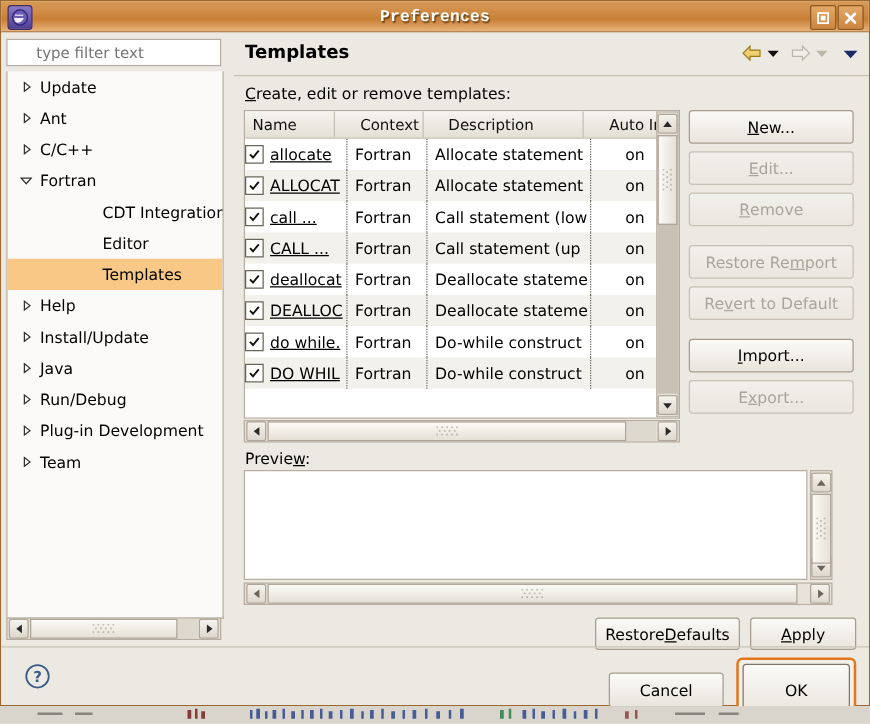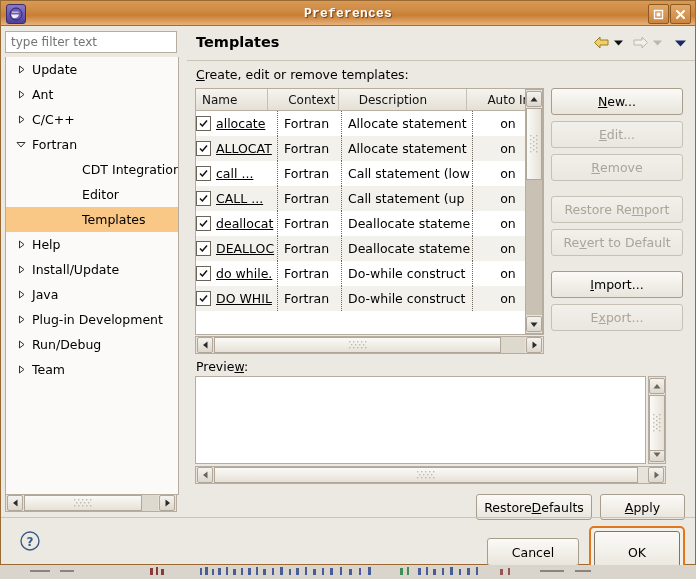--- a/index.html
+++ b/index.html
@@ -22,21 +22,21 @@
         background:linear-gradient(to bottom,#e2a96a,#cc8540);display:flex;align-items:center;justify-content:center;}
   #btn-max{right:26px;}
   #btn-close{right:4px;}
   .tbtn svg{display:block;}
 
   
   #content{position:absolute;left:0;top:25px;right:0;bottom:0;background:#ece9e2;}
 
   
   #leftpane{position:absolute;left:4px;top:5px;width:177px;height:483px;}
-  #filter-input{box-sizing:border-box;width:172px;height:22px;padding:2px 5px;
+  #filter-input{box-sizing:border-box;width:172px;height:22px;padding:2px 23px;
         border:1px solid #b6ada0;background:#fff;color:#aaa29a;font-size:12px;
         font-family:"DejaVu Sans","Liberation Sans",sans-serif;outline:none;}
   #tree{position:absolute;left:0;top:26px;width:172px;height:437px;background:#fbfaf8;
         border:1px solid #b6ada0;border-top:none;overflow:hidden;}
   .tnode{height:25px;display:flex;align-items:center;padding-left:4px;box-sizing:border-box;white-space:nowrap;}
   .tnode.sel{background:#f9c887;}
   .tw{width:22px;display:flex;align-items:center;justify-content:center;flex:0 0 22px;}
   .tw svg{display:block;}
   .tlabel{font-size:12.5px;color:#000;}
   .tnode.child{padding-left:76px;}
@@ -236,30 +236,30 @@
           </span>
           <span class="tlabel">Java</span>
         </div>
 
         <div class="tnode">
           <span class="tw">
             <svg width="9" height="9" viewBox="0 0 9 9">
                 <path d="M2.5 1 L7 4.5 L2.5 8 Z" fill="none" stroke="#333" stroke-width="1"></path>
               </svg>
           </span>
+          <span class="tlabel">Run/Debug</span>
+        </div>
+
+        <div class="tnode">
+          <span class="tw">
+            <svg width="9" height="9" viewBox="0 0 9 9">
+                <path d="M2.5 1 L7 4.5 L2.5 8 Z" fill="none" stroke="#333" stroke-width="1"></path>
+              </svg>
+          </span>
           <span class="tlabel">Plug-in Development</span>
-        </div>
-
-        <div class="tnode">
-          <span class="tw">
-            <svg width="9" height="9" viewBox="0 0 9 9">
-                <path d="M2.5 1 L7 4.5 L2.5 8 Z" fill="none" stroke="#333" stroke-width="1"></path>
-              </svg>
-          </span>
-          <span class="tlabel">Run/Debug</span>
         </div>
 
         <div class="tnode">
           <span class="tw">
             <svg width="9" height="9" viewBox="0 0 9 9">
                 <path d="M2.5 1 L7 4.5 L2.5 8 Z" fill="none" stroke="#333" stroke-width="1"></path>
               </svg>
           </span>
           <span class="tlabel">Team</span>
         </div>

